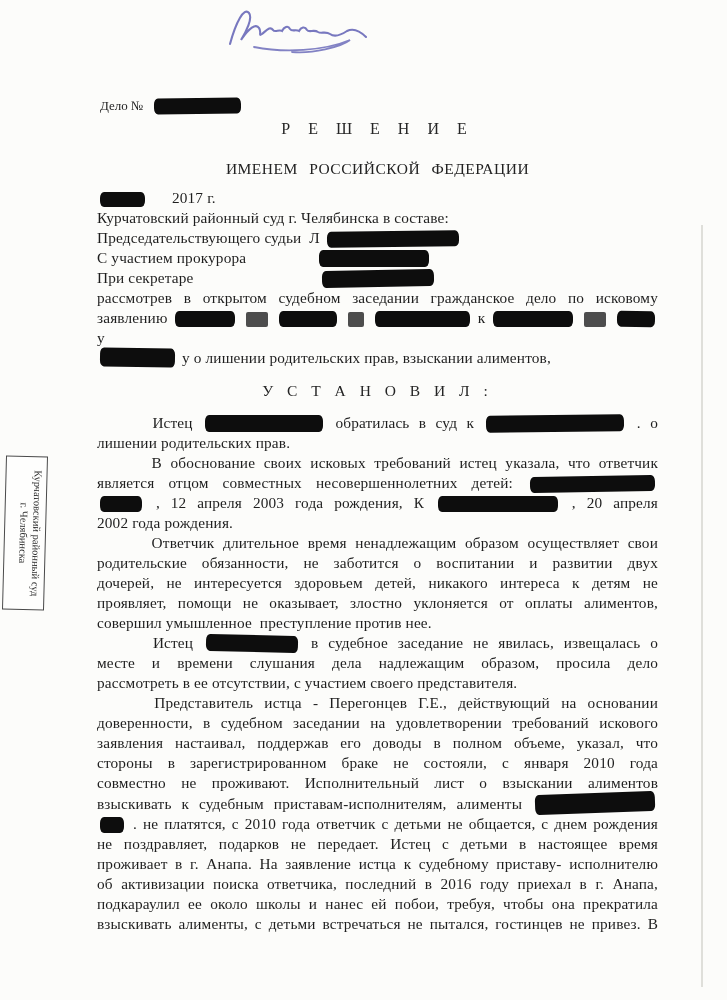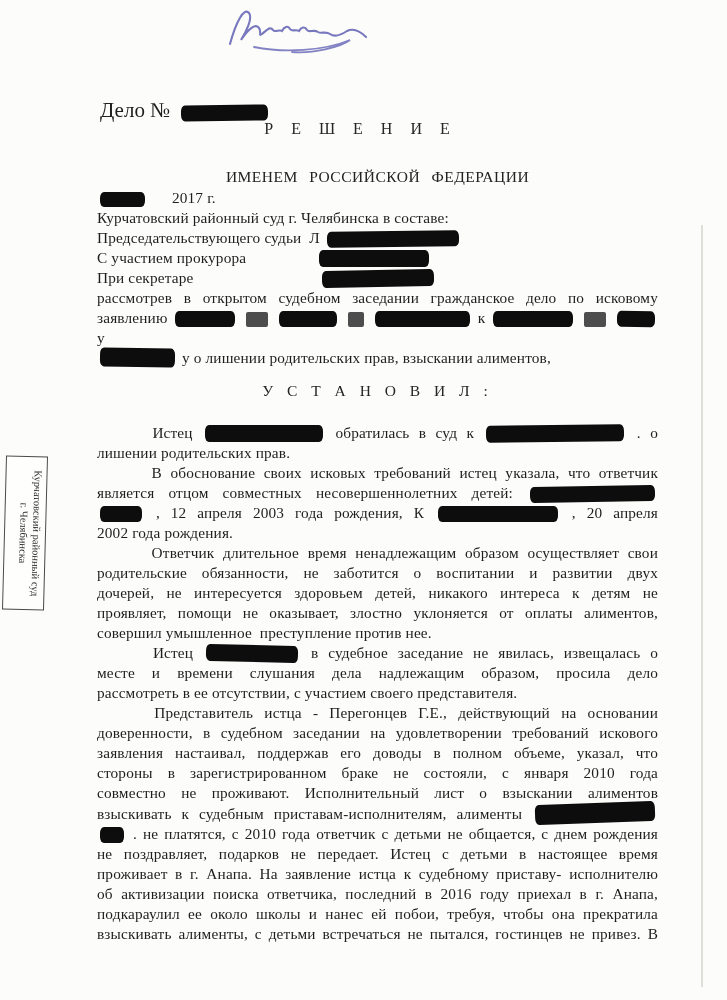--- a/index.html
+++ b/index.html
@@ -16,43 +16,43 @@
   
   .scanline{
     position:absolute;left:701px;top:225px;width:2px;height:762px;
     background:#d9d9d3;opacity:.85;
   }
   
   .handnote{position:absolute;left:220px;top:2px;width:160px;height:52px;}
   
   .caseline{
     position:absolute;left:100px;top:98px;width:400px;
-    font-size:21px;white-space:pre;
+    font-size:13px;white-space:pre;
   }
   
   .title{
-    position:absolute;left:80px;top:120px;width:561px;
+    position:absolute;left:97px;top:120px;width:561px;
     text-align:center;font-size:16px;letter-spacing:7px;color:#262626;
   }
   .subtitle{
-    position:absolute;left:97px;top:168px;width:561px;
+    position:absolute;left:97px;top:160px;width:561px;
     text-align:center;font-size:15.5px;letter-spacing:.5px;word-spacing:7px;color:#222;
   }
   
   .body{
     position:absolute;left:97px;top:188px;width:561px;
     font-size:15.3px;line-height:20px;letter-spacing:.15px;
   }
   .line{min-height:20px;}
   .line.l{text-align:left;white-space:pre-wrap;}
   .line.j{text-align:justify;text-align-last:justify;}
   .line.c{text-align:center;text-align-last:center;}
   .heading{
     letter-spacing:5px;font-size:15.5px;color:#242424;
-    margin-top:13px;margin-bottom:22px;
+    margin-top:13px;margin-bottom:12px;
   }
   .redact{
     display:inline-block;background:#0d0d0d;height:16px;
     vertical-align:-4px;border-radius:4px/6px;margin:0 3px;
   }
   .redact.mid{background:#4d4d4d;border-radius:2px;}
   .gap{display:inline-block;height:1px;}
   
   .stamp{
     position:absolute;left:4px;top:456px;width:40px;height:152px;

